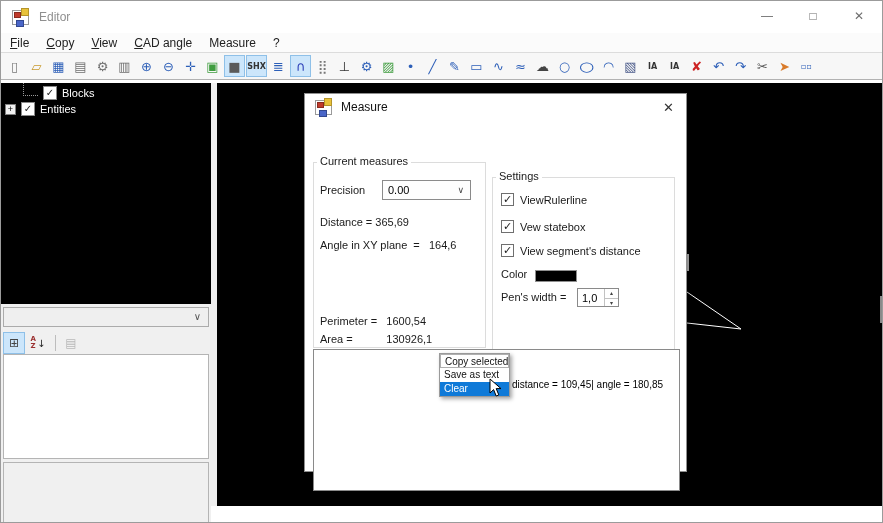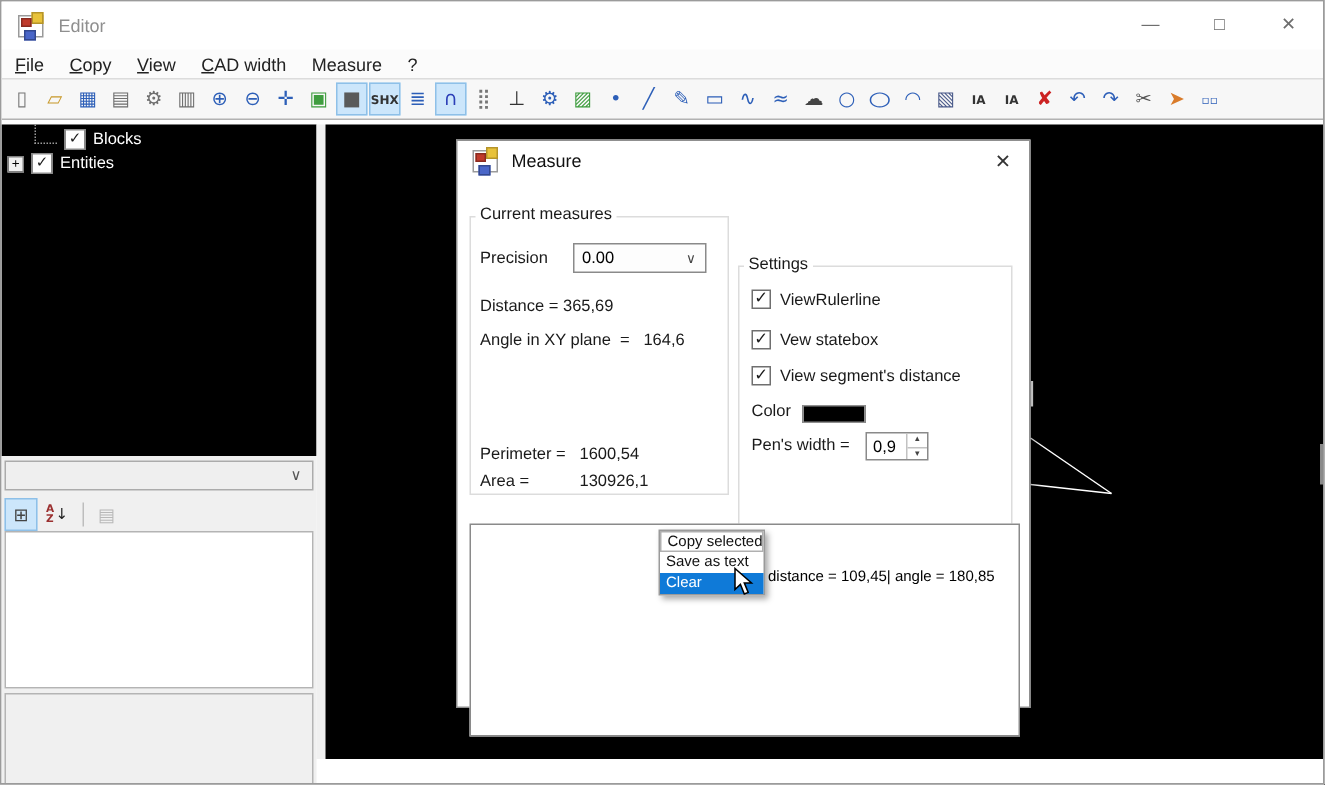--- a/index.html
+++ b/index.html
@@ -78,21 +78,21 @@
   .dialog { position:absolute; left:303px; top:92px; width:383px; height:379px; background:#fff;
             border:1px solid #8f8f8f; box-sizing:border-box; box-shadow:2px 3px 7px rgba(0,0,0,0.40); z-index:10; }
   .dlg-title { position:relative; height:26px; display:flex; align-items:center; }
   .dlg-title .win-icon { margin-left:10px; }
   .dlg-title-text { margin-left:9px; font-size:12px; color:#111; }
   .dlg-close { margin-left:auto; margin-right:12px; font-size:13px; color:#333; }
   .dlg-body { position:relative; }
 
   .groupbox { position:absolute; border:1px solid #dcdcdc; box-sizing:border-box; }
   .gb-label { position:absolute; top:-8px; left:3px; background:#fff; padding:0 3px; font-size:11px; color:#1a1a1a; }
-  .gb-cm { left:8px; top:24px; width:173px; height:186px; }
+  .gb-cm { left:8px; top:42px; width:173px; height:186px; }
   .gb-st { left:187px; top:36px; width:183px; height:176px;margin-top:21px; }
   .gb-cp { left:3px; top:93px; width:164px; height:49px; }
 
   .lbl { position:absolute; font-size:11px; color:#1a1a1a; white-space:pre; }
 
   .combo { position:absolute; left:68px; top:17px; width:89px; height:20px; background:#fdfdfd;
            border:1px solid #8a8a8a; box-sizing:border-box; font-size:11px; }
   .combo .val { position:absolute; left:5px; top:3px; }
   .combo .chev { position:absolute; right:6px; top:4px; font-size:9px; color:#444; }
 
@@ -141,21 +141,21 @@
       <span class="wc">—</span>
       <span class="wc">□</span>
       <span class="wc">✕</span>
     </span>
   </div>
 
   <div class="menubar">
     <span class="menu-item ak">File</span>
     <span class="menu-item ak">Copy</span>
     <span class="menu-item ak">View</span>
-    <span class="menu-item ak">CAD width</span>
+    <span class="menu-item ak">CAD angle</span>
     <span class="menu-item">Measure</span>
     <span class="menu-item">?</span>
   </div>
 
   <div class="toolbar">
       <span class="tb-btn" style="color: rgb(122, 122, 122);">▯</span>
       <span class="tb-btn" style="color: rgb(201, 155, 47);">▱</span>
       <span class="tb-btn" style="color: rgb(45, 95, 184);">▦</span>
       <span class="tb-btn" style="color: rgb(111, 111, 111);">▤</span>
       <span class="tb-btn" style="color: rgb(111, 111, 111);">⚙</span>
@@ -281,21 +281,21 @@
         <span class="cb-row" style="top:66px;">
           <span class="cb-box">✓</span>
           <span class="cb-label">View segment's distance</span>
         </span>
 
         <span class="lbl" style="left:8px; top:90px;">Color</span>
         <span class="color-swatch"></span>
 
         <span class="lbl" style="left:8px; top:113px;">Pen's width =</span>
         <span class="spinner">
-          <span class="val">0,9</span>
+          <span class="val">1,0</span>
           <span class="spin-col">
             <div class="spin-btn up">▴</div>
             <div class="spin-btn">▾</div>
           </span>
         </span>
       </div>
 
       <div class="listbox">
         <div class="lb-row">
           

